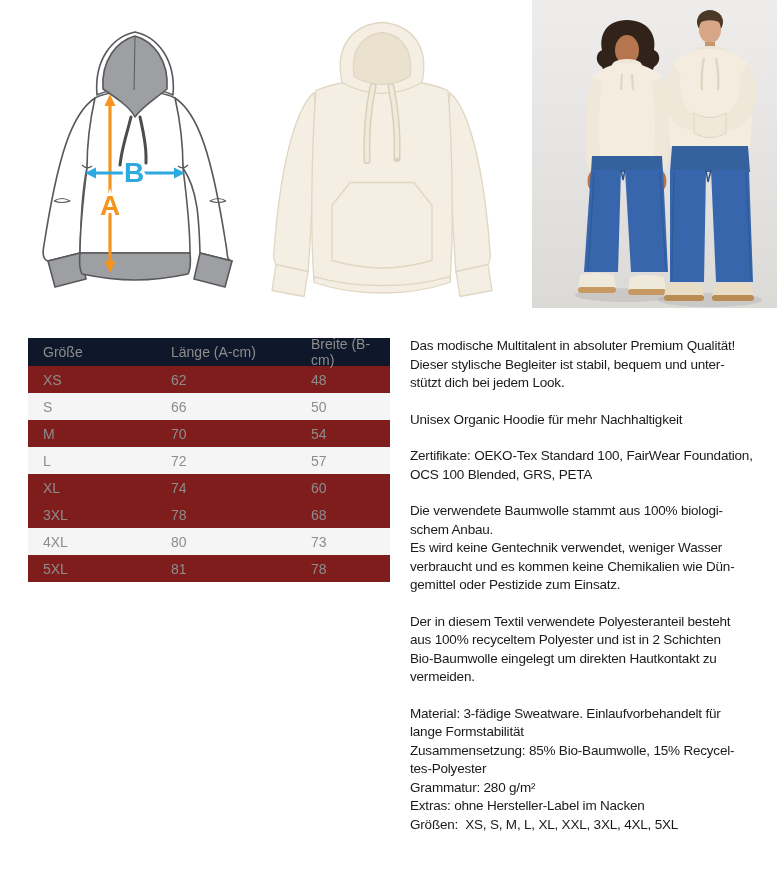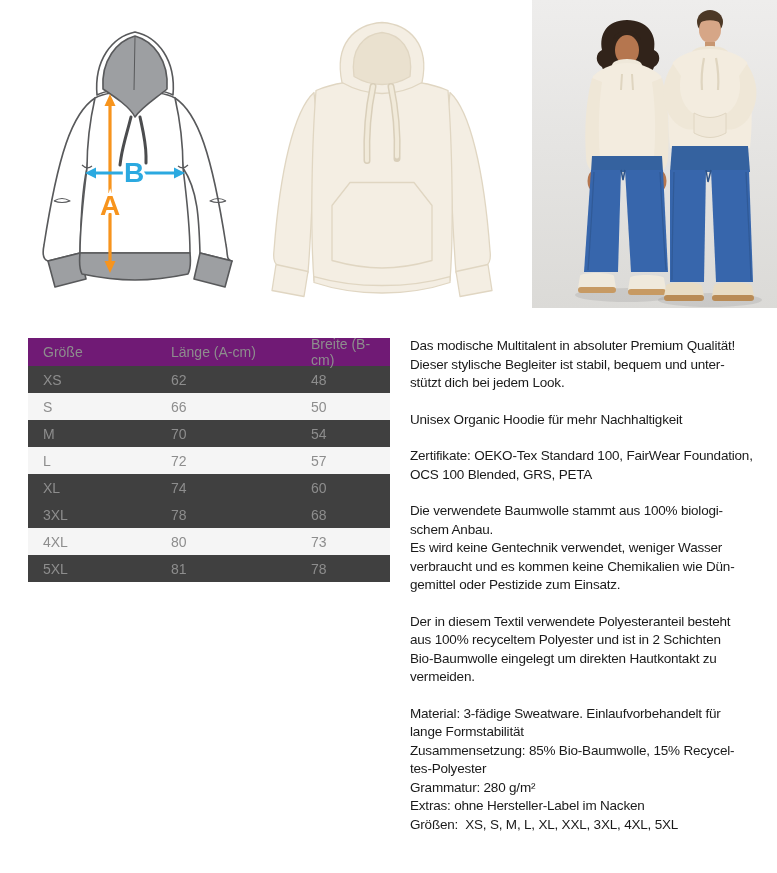--- a/index.html
+++ b/index.html
@@ -5,22 +5,22 @@
   html,body{margin:0;padding:0;background:#fff;}
   .page{position:relative;width:777px;height:873px;background:#fff;overflow:hidden;
         font-family:"Liberation Sans", sans-serif;}
   
   .diagram{position:absolute;left:30px;top:15px;width:220px;height:285px;}
   .product-photo{position:absolute;left:256px;top:8px;width:252px;height:295px;}
   .models-photo{position:absolute;left:532px;top:0;width:245px;height:308px;}
   
   .size-table{position:absolute;left:28px;top:338px;width:362px;font-size:14px;color:#8d8d8d;}
   .trow{display:flex;align-items:center;height:27px;}
-  .trow.header{height:28px;background:#701a75;}
-  .trow.odd{background:#404040;}
+  .trow.header{height:28px;background:#0f172a;}
+  .trow.odd{background:#7f1d1d;}
   .trow.even{background:#f5f5f5;}
   .c1{width:115px;padding-left:15px;box-sizing:border-box;}
   .c2{width:140px;padding-left:28px;box-sizing:border-box;}
   .c3{flex:1;padding-left:28px;box-sizing:border-box;}
   .note{position:absolute;left:35px;top:627px;font-size:15px;color:#1c1c1c;}
   
   .description{position:absolute;left:410px;top:337px;width:367px;
                font-size:13.5px;line-height:18.5px;letter-spacing:-0.2px;color:#1a1a1a;}
   .description p{margin:0 0 18px 0;white-space:pre;}
   .description p:last-child{margin-bottom:16px;}

